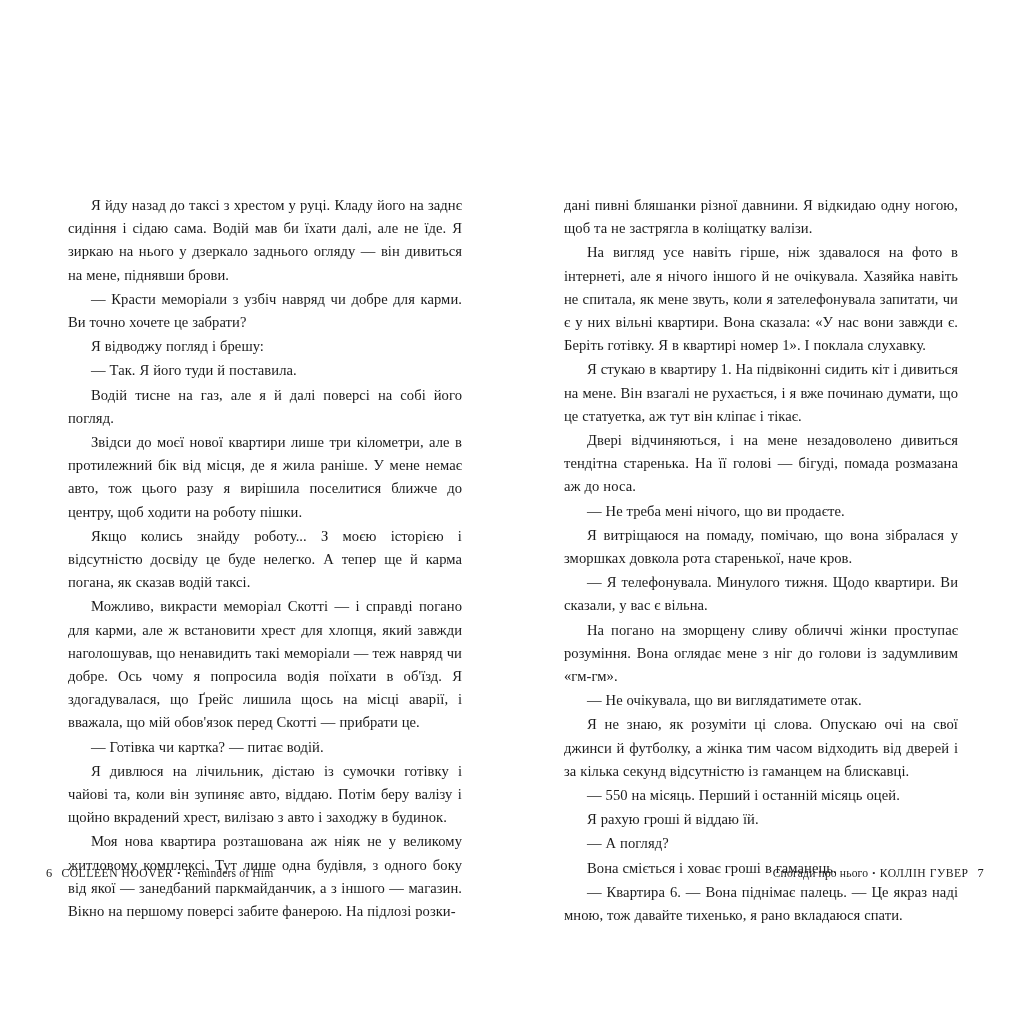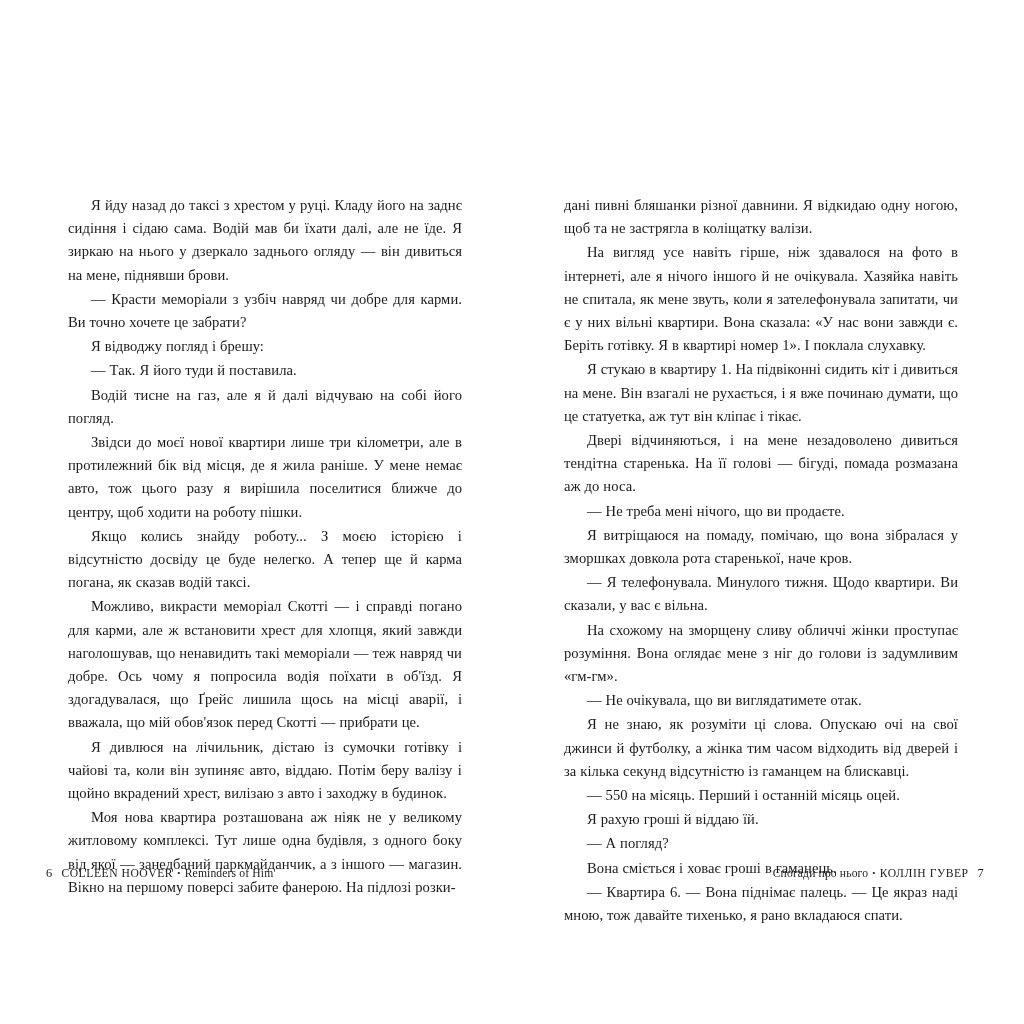--- a/index.html
+++ b/index.html
@@ -101,45 +101,46 @@
 <body>
 
 <div class="spread">
 
   <div class="page page-left">
     <div class="textblock">
       <p class="para">Я йду назад до таксі з хрестом у руці. Кладу його на заднє сидіння і сідаю сама. Водій мав би їхати далі, але не їде. Я зиркаю на нього у дзеркало заднього огляду — він дивиться на мене, піднявши брови.</p>
       <p class="para">— Красти меморіали з узбіч навряд чи добре для карми. Ви точно хочете це забрати?</p>
       <p class="para">Я відводжу погляд і брешу:</p>
       <p class="para">— Так. Я його туди й поставила.</p>
-      <p class="para">Водій тисне на газ, але я й далі відчуваю на собі його погляд.</p>
+      <p class="para">Водій тисне на газ, але я й далі поверсі на собі його погляд.</p>
       <p class="para">Звідси до моєї нової квартири лише три кілометри, але в протилежний бік від місця, де я жила раніше. У мене немає авто, тож цього разу я вирішила поселитися ближче до центру, щоб ходити на роботу пішки.</p>
       <p class="para">Якщо колись знайду роботу... З моєю історією і відсутністю досвіду це буде нелегко. А тепер ще й карма погана, як сказав водій таксі.</p>
       <p class="para">Можливо, викрасти меморіал Скотті — і справді погано для карми, але ж встановити хрест для хлопця, який завжди наголошував, що ненавидить такі меморіали — теж навряд чи добре. Ось чому я попросила водія поїхати в об'їзд. Я здогадувалася, що Ґрейс лишила щось на місці аварії, і вважала, що мій обов'язок перед Скотті — прибрати це.</p>
+      <p class="para">— Готівка чи картка? — питає водій.</p>
       <p class="para">Я дивлюся на лічильник, дістаю із сумочки готівку і чайові та, коли він зупиняє авто, віддаю. Потім беру валізу і щойно вкрадений хрест, вилізаю з авто і заходжу в будинок.</p>
       <p class="para">Моя нова квартира розташована аж ніяк не у великому житловому комплексі. Тут лише одна будівля, з одного боку від якої — занедбаний паркмайданчик, а з іншого — магазин. Вікно на першому поверсі забите фанерою. На підлозі розки-</p>
     </div>
 
     <div class="footer">
       <span class="folio">6</span><span class="gap-left"></span><span class="caps">COLLEEN HOOVER</span>
       <span class="sep">•</span>
       <span class="booktitle">Reminders of Him</span>
     </div>
   </div>
 
   <div class="page page-right">
     <div class="textblock">
       <p class="para cont">дані пивні бляшанки різної давнини. Я відкидаю одну ногою, щоб та не застрягла в коліщатку валізи.</p>
       <p class="para">На вигляд усе навіть гірше, ніж здавалося на фото в інтернеті, але я нічого іншого й не очікувала. Хазяйка навіть не спитала, як мене звуть, коли я зателефонувала запитати, чи є у них вільні квартири. Вона сказала: «У нас вони завжди є. Беріть готівку. Я в квартирі номер 1». І поклала слухавку.</p>
       <p class="para">Я стукаю в квартиру 1. На підвіконні сидить кіт і дивиться на мене. Він взагалі не рухається, і я вже починаю думати, що це статуетка, аж тут він кліпає і тікає.</p>
       <p class="para">Двері відчиняються, і на мене незадоволено дивиться тендітна старенька. На її голові — бігуді, помада розмазана аж до носа.</p>
       <p class="para">— Не треба мені нічого, що ви продаєте.</p>
       <p class="para">Я витріщаюся на помаду, помічаю, що вона зібралася у зморшках довкола рота старенької, наче кров.</p>
       <p class="para">— Я телефонувала. Минулого тижня. Щодо квартири. Ви сказали, у вас є вільна.</p>
-      <p class="para">На схожому на зморщену сливу обличчі жінки проступає розуміння. Вона оглядає мене з ніг до голови із задумливим «гм-гм».</p>
+      <p class="para">На погано на зморщену сливу обличчі жінки проступає розуміння. Вона оглядає мене з ніг до голови із задумливим «гм-гм».</p>
       <p class="para">— Не очікувала, що ви виглядатимете отак.</p>
       <p class="para">Я не знаю, як розуміти ці слова. Опускаю очі на свої джинси й футболку, а жінка тим часом відходить від дверей і за кілька секунд відсутністю із гаманцем на блискавці.</p>
       <p class="para">— 550 на місяць. Перший і останній місяць оцей.</p>
       <p class="para">Я рахую гроші й віддаю їй.</p>
       <p class="para">— А погляд?</p>
       <p class="para">Вона сміється і ховає гроші в гаманець.</p>
       <p class="para">— Квартира 6. — Вона піднімає палець. — Це якраз наді мною, тож давайте тихенько, я рано вкладаюся спати.</p>
     </div>
 
     <div class="footer">

